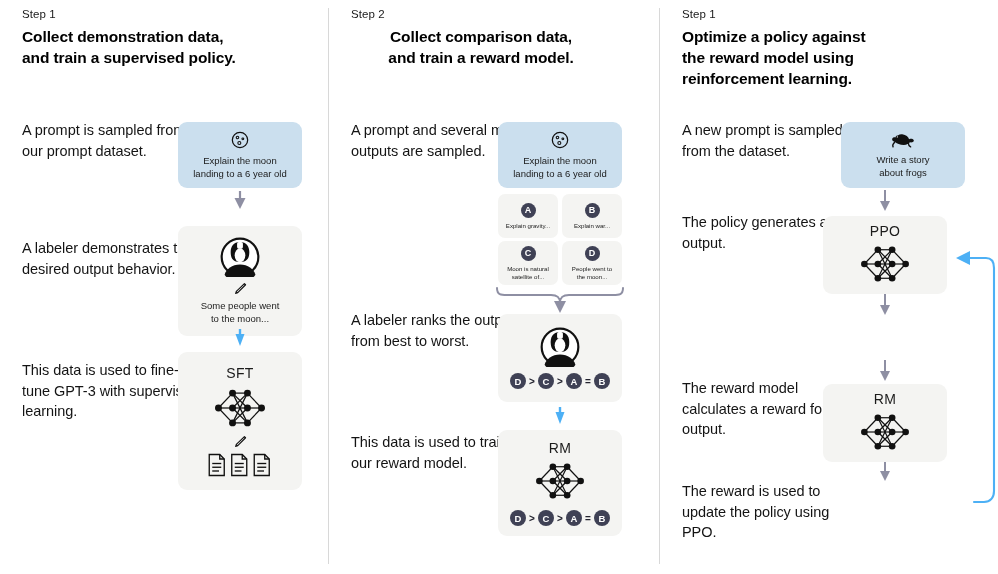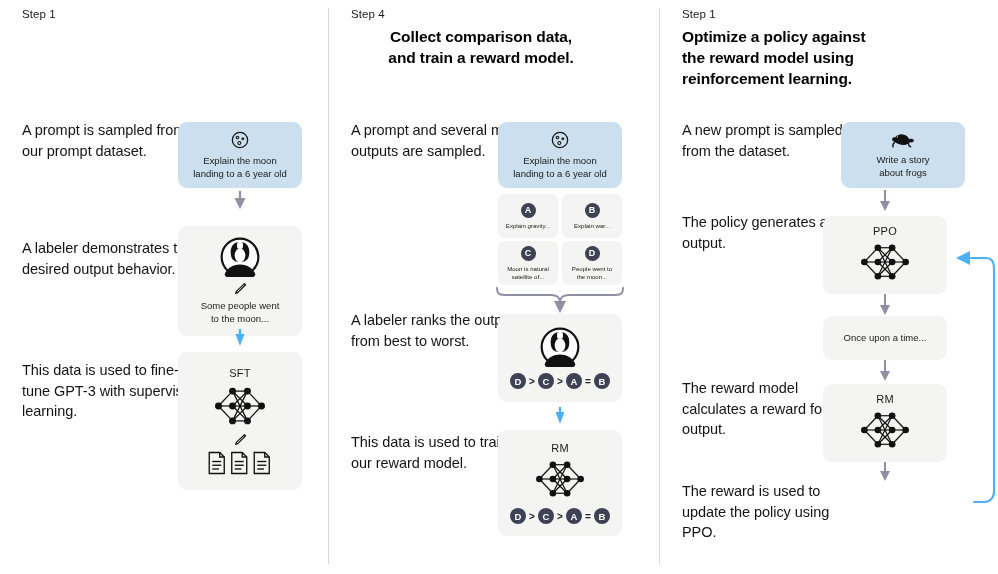--- a/index.html
+++ b/index.html
@@ -50,21 +50,21 @@
     display: flex; flex-direction: column;
     align-items: center; justify-content: center;
     text-align: center;
   }
   .card.blue { background: #cbdfee; }
   .card-text {
     font-size: 9.5px; line-height: 12.5px; color: #1b1b1b;
     padding: 0 6px; font-weight: 400;
   }
   .card-tag {
-    font-size: 11px; color: #1b1b1b; letter-spacing: 0.3px;
+    font-size: 14px; color: #1b1b1b; letter-spacing: 0.3px;
   }
 
   
   .opt-card {
     position: absolute; width: 60px; height: 44px;
     border-radius: 7px; background: #f4f4f2;
     display: flex; flex-direction: column; align-items: center;
     justify-content: center; gap: 4px;
   }
   .opt-letter {
@@ -110,20 +110,22 @@
 </head>
 <body>
 
 <div id="root">
 
   <div class="divider div-1"></div>
   <div class="divider div-2"></div>
 
   <div class="col col-1">
     <div class="step-label">Step 1</div>
+    <div class="step-title" style="white-space:pre-line;">Collect demonstration data,
+and train a supervised policy.</div>
 
     <div class="body-text" style="top:120px;">A prompt is
 sampled from our
 prompt dataset.</div>
     <div class="body-text" style="top:238px;">A labeler
 demonstrates the
 desired output
 behavior.</div>
     <div class="body-text" style="top:360px;">This data is used
 to fine-tune GPT-3
@@ -234,21 +236,21 @@
             <path d="M67 14 h12"></path>
               <path d="M67 19 h12"></path>
               <path d="M67 24 h9"></path>
           </g>
         </svg>
       </span>
     </div>
   </div>
 
   <div class="col col-2">
-    <div class="step-label">Step 4</div>
+    <div class="step-label">Step 2</div>
     <div class="step-title" style="white-space:pre-line;text-align:center;">Collect comparison data,
 and train a reward model.</div>
 
     <div class="body-text" style="top:120px;">A prompt and
 several model
 outputs are
 sampled.</div>
     <div class="body-text" style="top:310px;">A labeler ranks
 the outputs from
 best to worst.</div>
@@ -448,23 +450,20 @@
       </span>
     </div>
 
     <div class="arrow-v" style="left:215px; top:294px;">
       <svg width="20" height="24" viewBox="0 0 20 24">
         <path d="M10 0 V12" stroke="#8e8fa3" stroke-width="2" fill="none"></path>
         <path d="M5 11 L15 11 L10 21 Z" fill="#8e8fa3"></path>
       </svg>
     </div>
 
-    <div class="card" style="left:163px; top:316px; width:124px; height:44px;">
-      <div class="card-text">Once upon a time...</div>
-    </div>
 
     <div class="arrow-v" style="left:215px; top:360px;">
       <svg width="20" height="24" viewBox="0 0 20 24">
         <path d="M10 0 V12" stroke="#8e8fa3" stroke-width="2" fill="none"></path>
         <path d="M5 11 L15 11 L10 21 Z" fill="#8e8fa3"></path>
       </svg>
     </div>
 
     <div class="card" style="left:163px; top:384px; width:124px; height:78px;">
       <div class="card-tag">RM</div>

